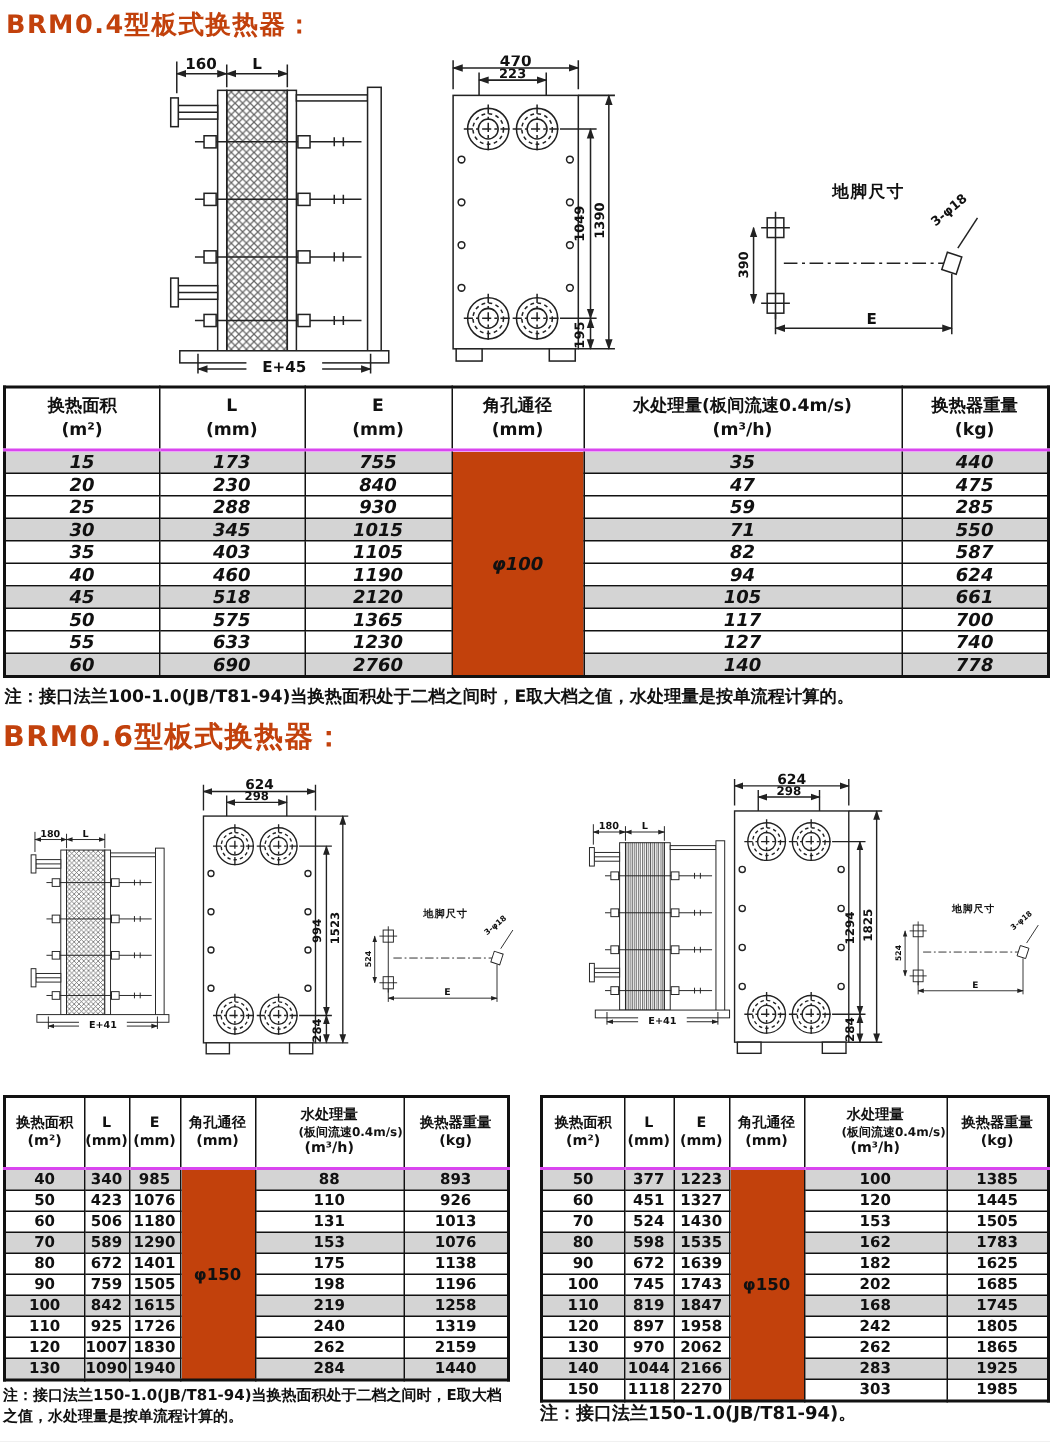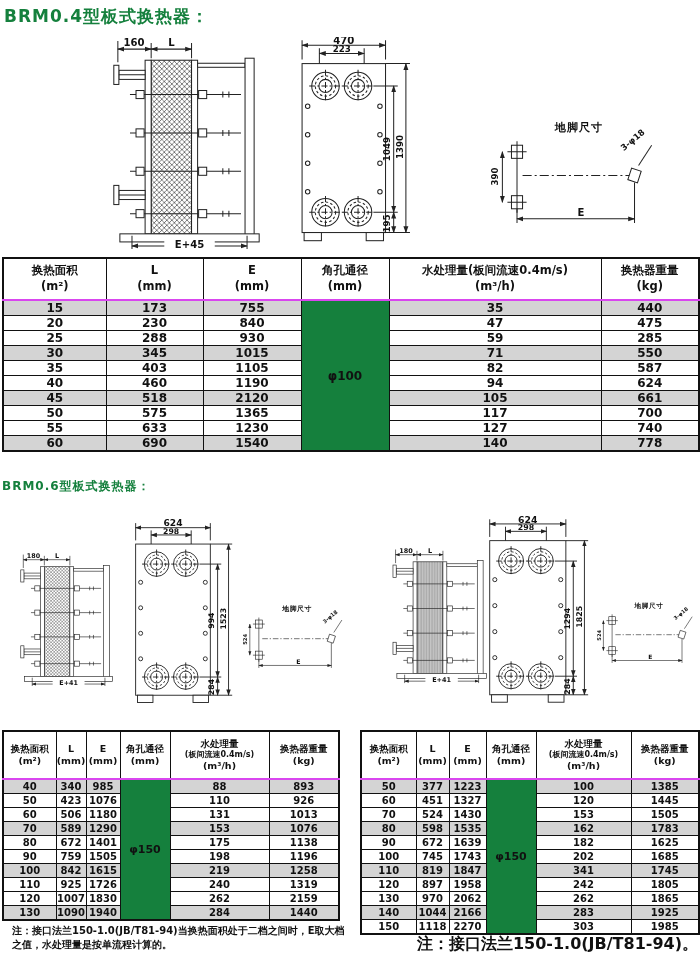--- a/index.html
+++ b/index.html
@@ -1,41 +1,41 @@
 <!DOCTYPE html>
 <html><head>
 <meta charset="utf-8">
 <style>
   html,body{margin:0;padding:0;background:#e8e8e8;}
   .page{position:relative;width:700px;height:961px;background:#ffffff;overflow:hidden;
         font-family:"DejaVu Sans",sans-serif;color:#111;}
   .abs{position:absolute;}
-  .sec-title{position:absolute;font-weight:bold;font-size:17px;letter-spacing:1px;color:#15803d;}
-  .t16{font-size:12px;}
+  .sec-title{position:absolute;font-weight:bold;font-size:17px;letter-spacing:1px;color:#c2410c;}
+  .t16{font-size:19px;}
   
   table{border-collapse:collapse;table-layout:fixed;position:absolute;background:#fff;}
   th,td{border:1px solid #111;text-align:center;vertical-align:middle;padding:0;
         font-weight:bold;white-space:nowrap;overflow:hidden;}
   thead th{border-bottom:2px solid #d946ef;}
   .t1{left:2px;top:257px;width:696px;border:2px solid #111;}
   .t1 th{font-size:11.5px;height:40px;line-height:1.35;}
-  .t1 td{font-size:12px;height:14px;line-height:14px;}
+  .t1 td{font-size:12px;height:14px;line-height:14px;font-style:italic;}
   .t2{left:2px;top:730px;width:336px;border:2px solid #111;}
   .t3{left:360px;top:730px;width:338px;border:2px solid #111;}
   .t2 th,.t3 th{font-size:9.5px;height:46px;line-height:1.25;}
   .t2 td,.t3 td{font-size:10px;height:13px;line-height:13px;}
-  .tiny{font-size:8px;}
+  .tiny{font-size:8px;text-align:right;}
   .shaded td{background:#d4d4d4;}
-  td.port{background:#15803d;font-size:12px;}
+  td.port{background:#c2410c;font-size:12px;}
   .t2 td.port,.t3 td.port{font-size:11px;}
   
   .note{position:absolute;font-weight:bold;color:#111;}
   #note1{left:3px;top:457px;width:694px;font-size:11.5px;}
-  #note2{left:12px;top:924px;width:336px;font-size:10px;line-height:1.35;}
-  #note3{left:360px;top:934px;width:338px;font-size:16px;text-align:right;}
+  #note2{left:2px;top:924px;width:336px;font-size:10px;line-height:1.35;}
+  #note3{left:360px;top:934px;width:338px;font-size:12px;}
   
   svg text{fill:#111;}
   .dimtxt{font:bold 10px "DejaVu Sans",sans-serif;text-anchor:middle;}
   .dimtxt2{font:bold 8.5px "DejaVu Sans",sans-serif;text-anchor:middle;}
   .cjk{font:bold 11px "DejaVu Sans",sans-serif;text-anchor:middle;letter-spacing:1px;}
   .ln line,.ln rect,.ln circle,.ln path{stroke:#222;stroke-width:1;fill:none;}
   .ln .fw{fill:#fff;}
 </style>
 </head>
 <body>
@@ -294,27 +294,28 @@
         <tr>
           <td>55</td>
           <td>633</td>
           <td>1230</td>
           <td>127</td>
           <td>740</td>
         </tr>
         <tr class="shaded">
           <td>60</td>
           <td>690</td>
-          <td>1540</td>
+          <td>2760</td>
           <td>140</td>
           <td>778</td>
         </tr>
       </tbody>
   </table>
 
+  <div class="note" id="note1">注：接口法兰100-1.0(JB/T81-94)当换热面积处于二档之间时，E取大档之值，水处理量是按单流程计算的。</div>
 
   <div class="sec-title t16" style="left:2px;top:478px">BRM0.6型板式换热器：</div>
 
   <svg class="abs" style="left:8px;top:524px" width="118" height="190" viewBox="0 0 185 212">
     <rect x="57" y="24" width="40" height="172" fill="url(#mesh)" stroke="#222"></rect>
     <use href="#sym-side"></use>
     <text class="dimtxt" x="40" y="10">180</text>
     <text class="dimtxt" x="77" y="10">L</text>
     <rect x="70" y="201" width="50" height="11" fill="#fff"></rect>
     <text class="dimtxt" x="95" y="210">E+41</text>
@@ -557,21 +558,21 @@
           <td>100</td>
           <td>745</td>
           <td>1743</td>
           <td>202</td>
           <td>1685</td>
         </tr>
         <tr class="shaded">
           <td>110</td>
           <td>819</td>
           <td>1847</td>
-          <td>341</td>
+          <td>168</td>
           <td>1745</td>
         </tr>
         <tr>
           <td>120</td>
           <td>897</td>
           <td>1958</td>
           <td>242</td>
           <td>1805</td>
         </tr>
         <tr>

